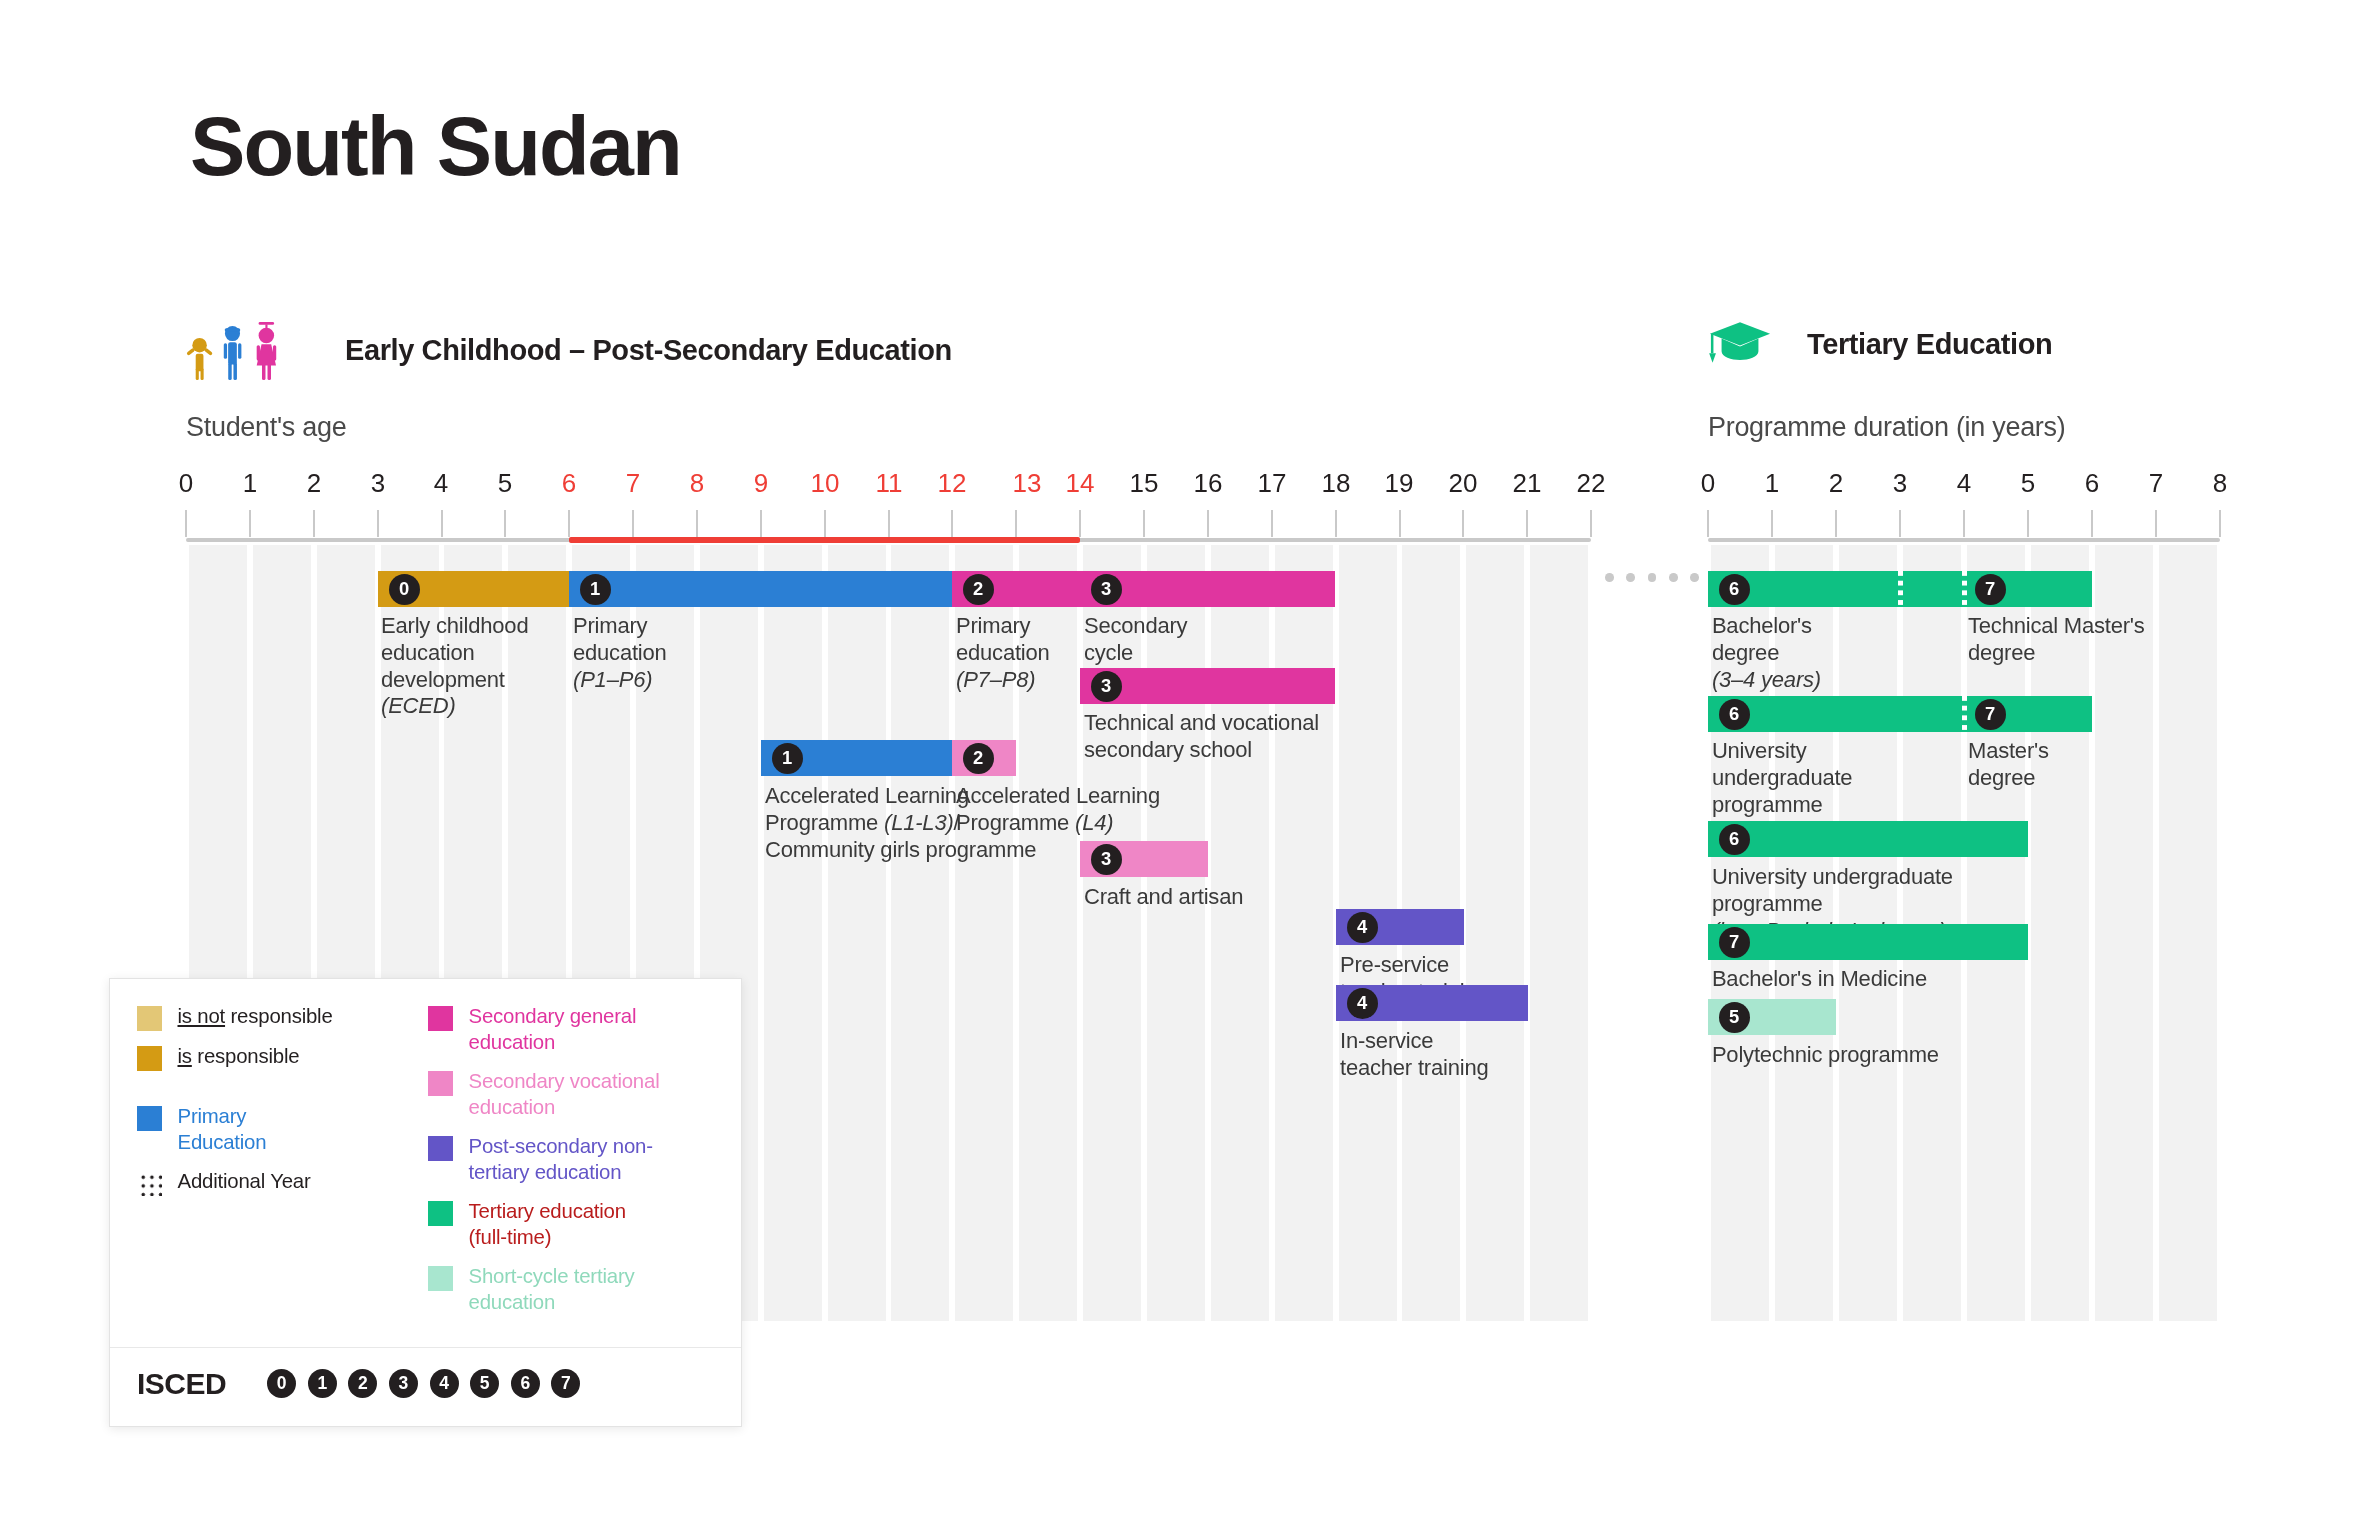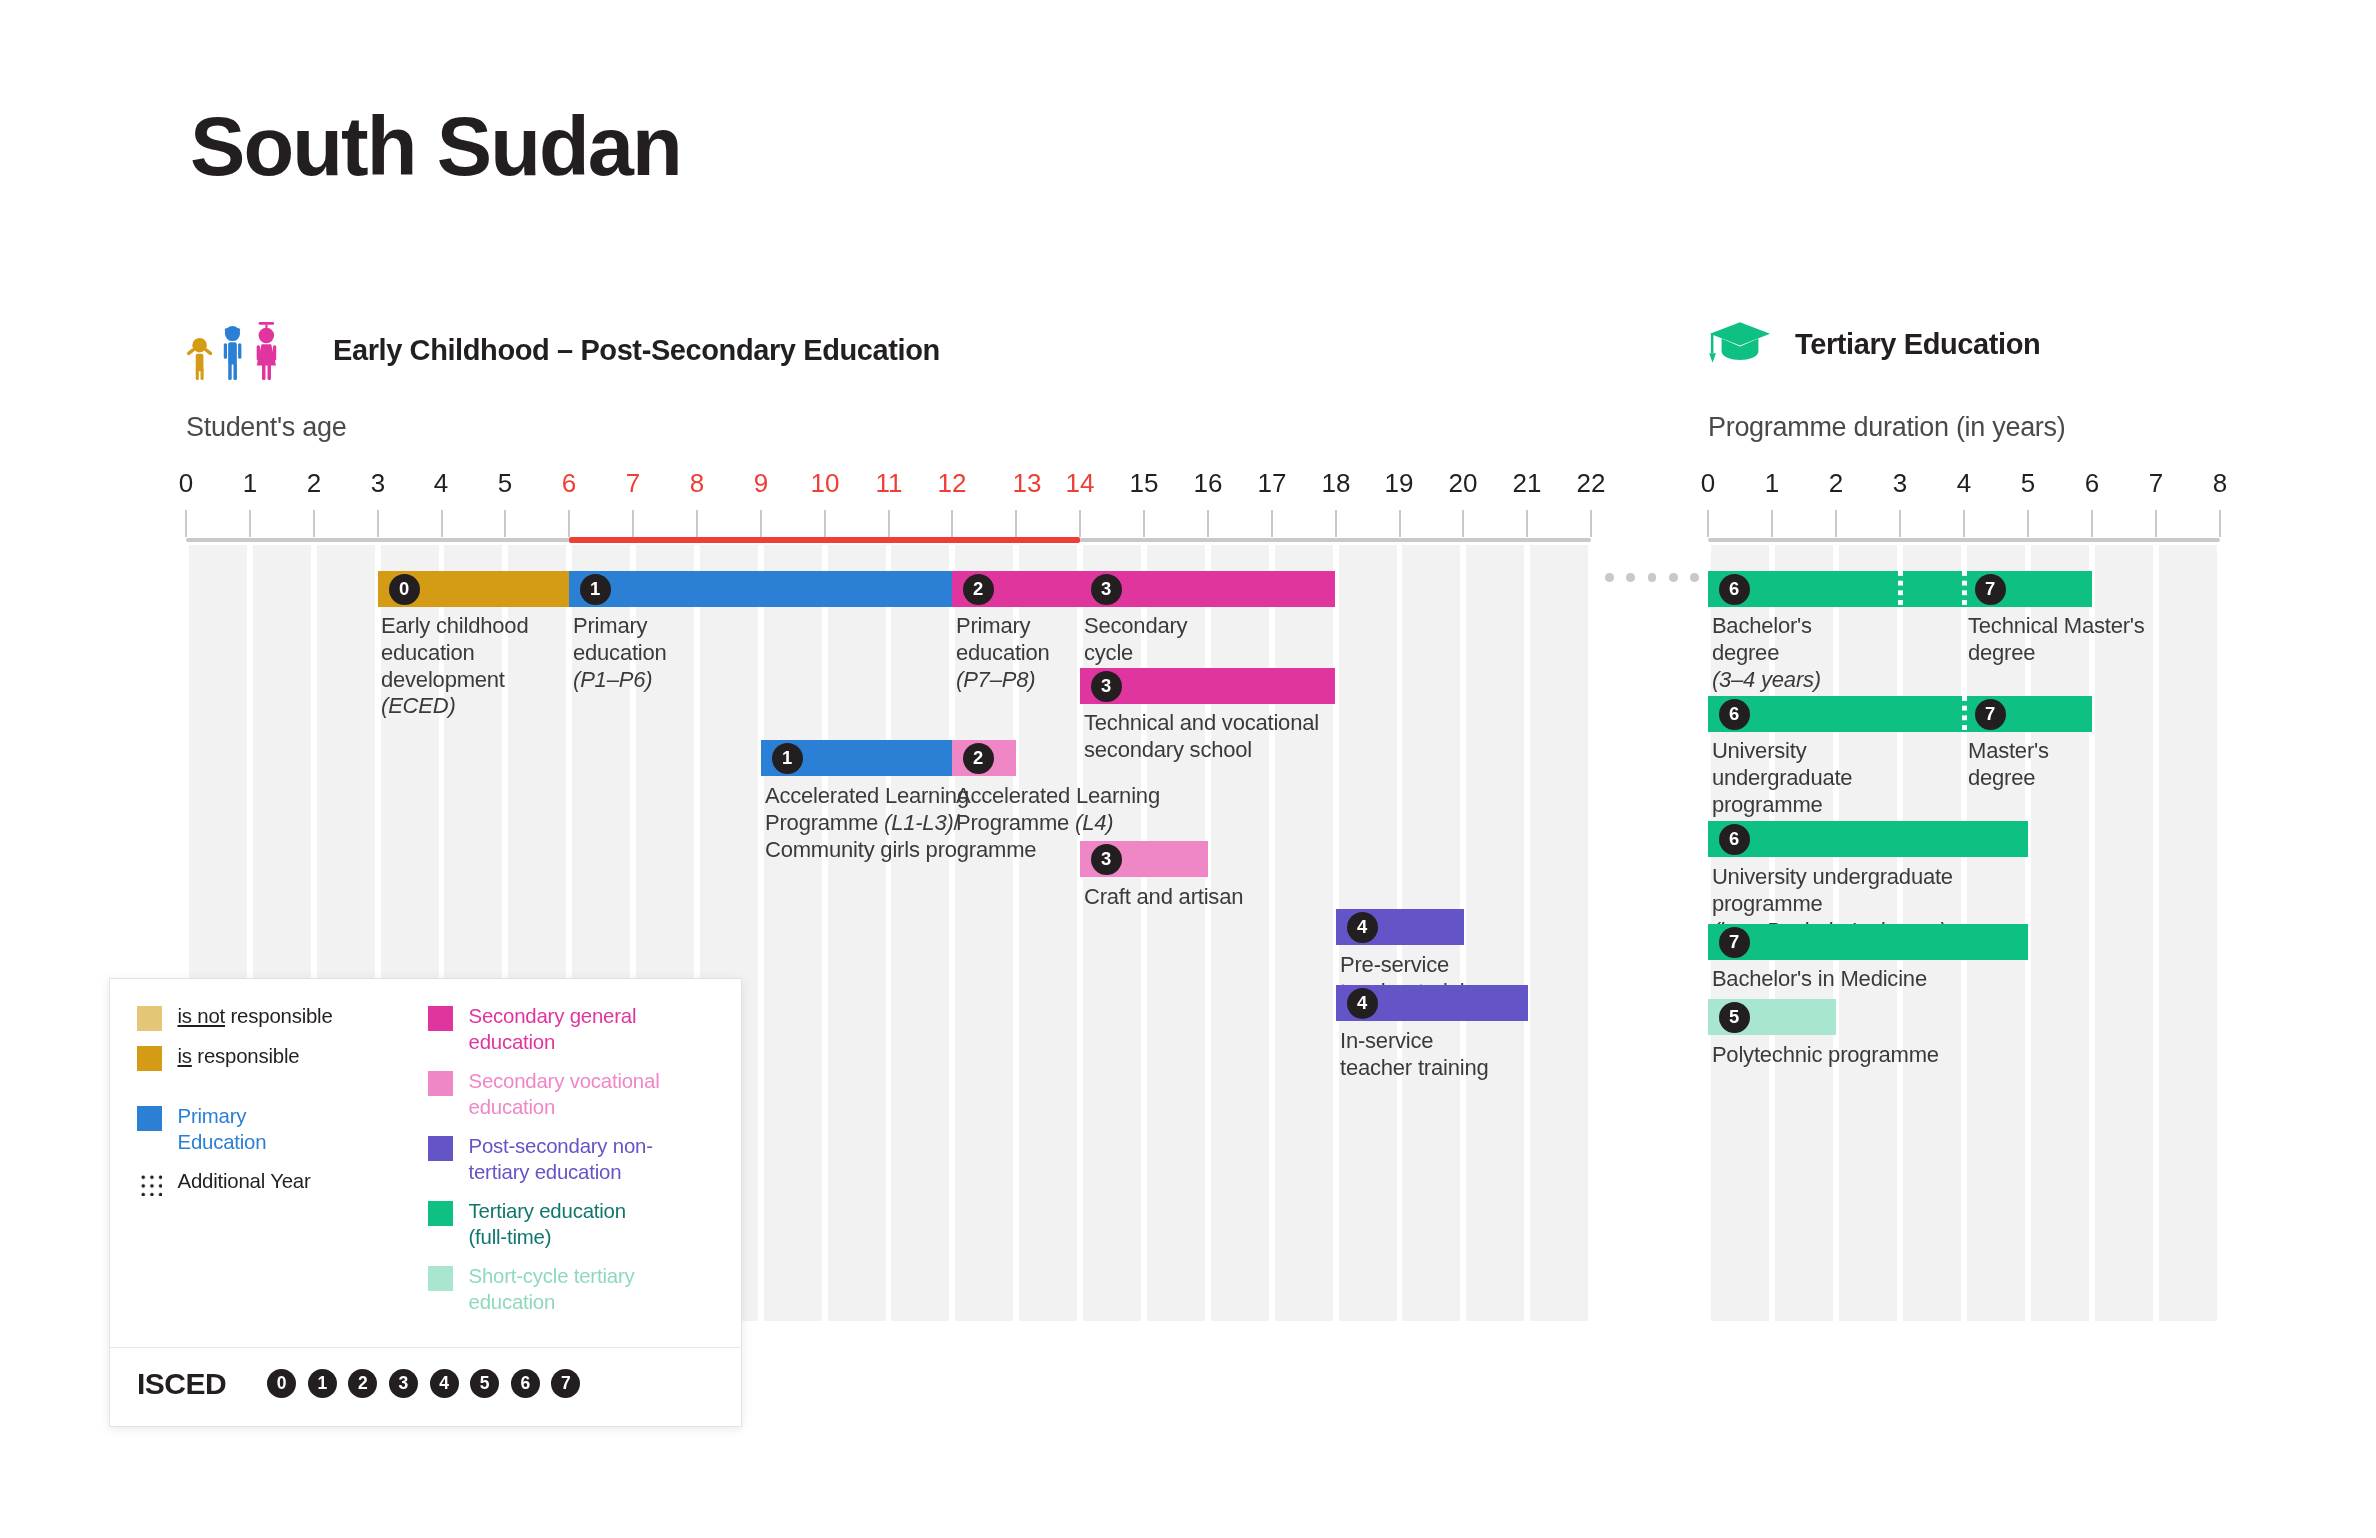--- a/index.html
+++ b/index.html
@@ -15,21 +15,21 @@
   #page-title{
     position:absolute;left:190px;top:105px;
     font-size:83px;font-weight:bold;letter-spacing:-1.9px;
     color:#231f20;line-height:1;
   }
   
   .section-header{position:absolute;display:flex;align-items:center;}
   #left-section-header{left:184px;top:320px;}
   #right-section-header{left:1708px;top:320px;}
   .section-header .sec-title{
-    font-size:29px;font-weight:bold;color:#231f20;margin-left:23px;letter-spacing:-0.4px;
+    font-size:29px;font-weight:bold;color:#231f20;margin-left:35px;letter-spacing:-0.4px;
   }
   .axis-caption{
     position:absolute;font-size:27px;color:#4a4a4a;letter-spacing:-0.3px;
   }
   #left-axis-caption{left:186px;top:412px;}
   #right-axis-caption{left:1708px;top:412px;}
 
   
   .people-icon{position:relative;width:126px;height:60px;}
 
@@ -371,21 +371,21 @@
       <div class="legend-row">
         <span class="sw" style="background:#ef86c6"></span>
         <span class="legend-text" style="color:#ef86c6;white-space:normal;max-width:194px">Secondary vocational education</span>
       </div>
       <div class="legend-row">
         <span class="sw" style="background:#6355c7"></span>
         <span class="legend-text" style="color:#6355c7;white-space:normal;max-width:209px">Post-secondary non-tertiary education</span>
       </div>
       <div class="legend-row">
         <span class="sw" style="background:#0ec183"></span>
-        <span class="legend-text" style="color:#0f766e;white-space:normal;max-width:180px">Tertiary education (full-time)</span>
+        <span class="legend-text" style="color:#b91c1c;white-space:normal;max-width:180px">Tertiary education (full-time)</span>
       </div>
       <div class="legend-row">
         <span class="sw" style="background:#a8e6cf"></span>
         <span class="legend-text" style="color:#8fd9bb;white-space:normal;max-width:194px">Short-cycle tertiary education</span>
       </div>
     </div>
   </div>
   <div id="legend-isced">
     <span class="isced-word">ISCED</span>
     <span class="chips" id="isced-chips">

